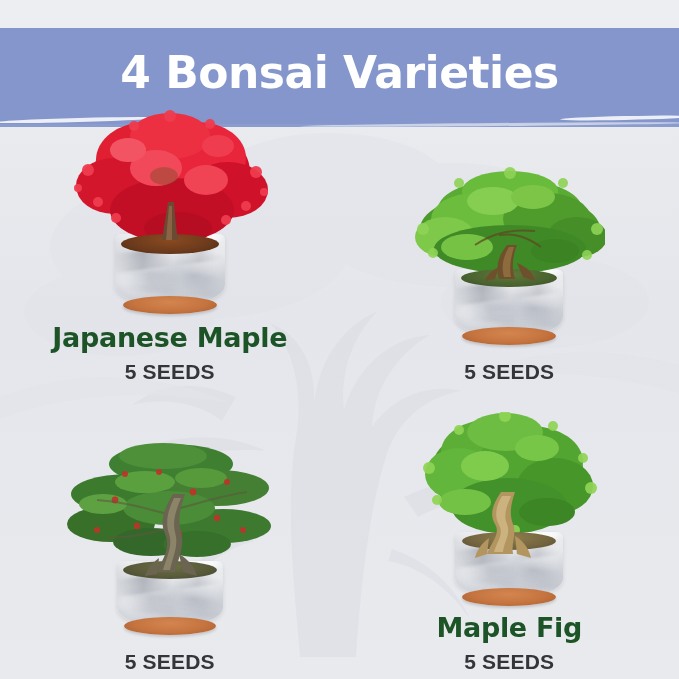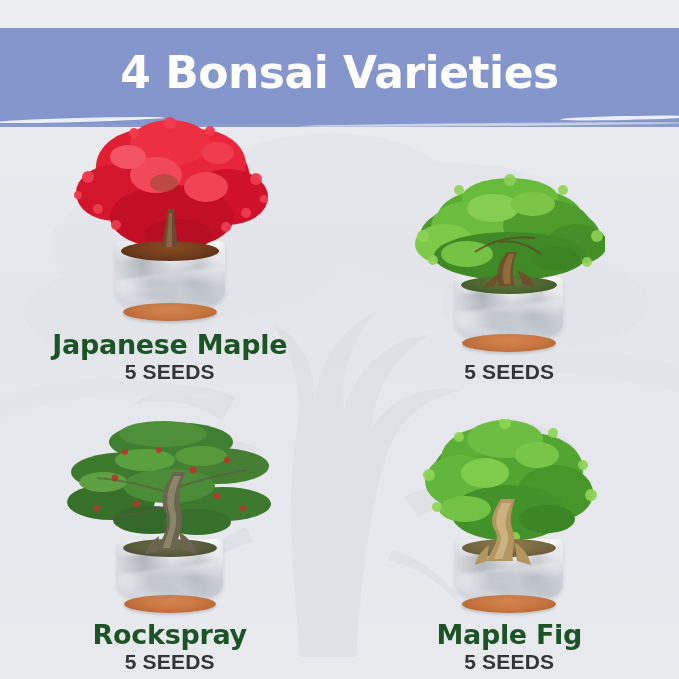--- a/index.html
+++ b/index.html
@@ -161,21 +161,21 @@
     display: block;
     color: #1d5427;
     font-size: 27px;
     font-weight: bold;
     letter-spacing: -0.3px;
     font-family: "DejaVu Sans", "Liberation Sans", sans-serif;
     white-space: nowrap;
   }
   .seeds {
     display: block;
-    margin-top: 1px;
+    margin-top: 8px;
     color: #333538;
     font-size: 21px;
     font-weight: bold;
     letter-spacing: 0.2px;
     font-family: "Liberation Sans", sans-serif;
     white-space: nowrap;
   }
 </style>
 </head>
 <body>
@@ -364,21 +364,20 @@
             <path d="M20 64 C12 70 8 76 6 82 L18 80 Z" fill="#6a6450"></path>
             <path d="M40 60 C50 66 56 74 58 82 L44 78 Z" fill="#6a6450"></path>
           </svg>
           <div class="soil" style="bottom:62px;width:94px;height:18px;
                       background:radial-gradient(ellipse at 50% 30%, #6e7044 0%, #57593a 60%, #45472e 100%);"></div>
           <div class="pot" style="bottom:14px;width:106px;height:66px;"></div>
           <div class="saucer" style="width:92px;height:18px;bottom:6px;"></div>
         </div>
       </div>
       <div class="cell-label">
-        <span class="name">Rockspray</span>
         <span class="seeds">5 SEEDS</span>
       </div>
     </div>
 
     <div class="cell">
       <div class="cell-art">
         <div class="plant" style="width:200px;height:200px;">
           <svg class="canopy" style="left:10px;top:0;width:180px;height:132px;" viewBox="0 0 180 132">
             <g>
               <ellipse cx="88" cy="60" rx="76" ry="50" fill="#4d9e2e"></ellipse>

